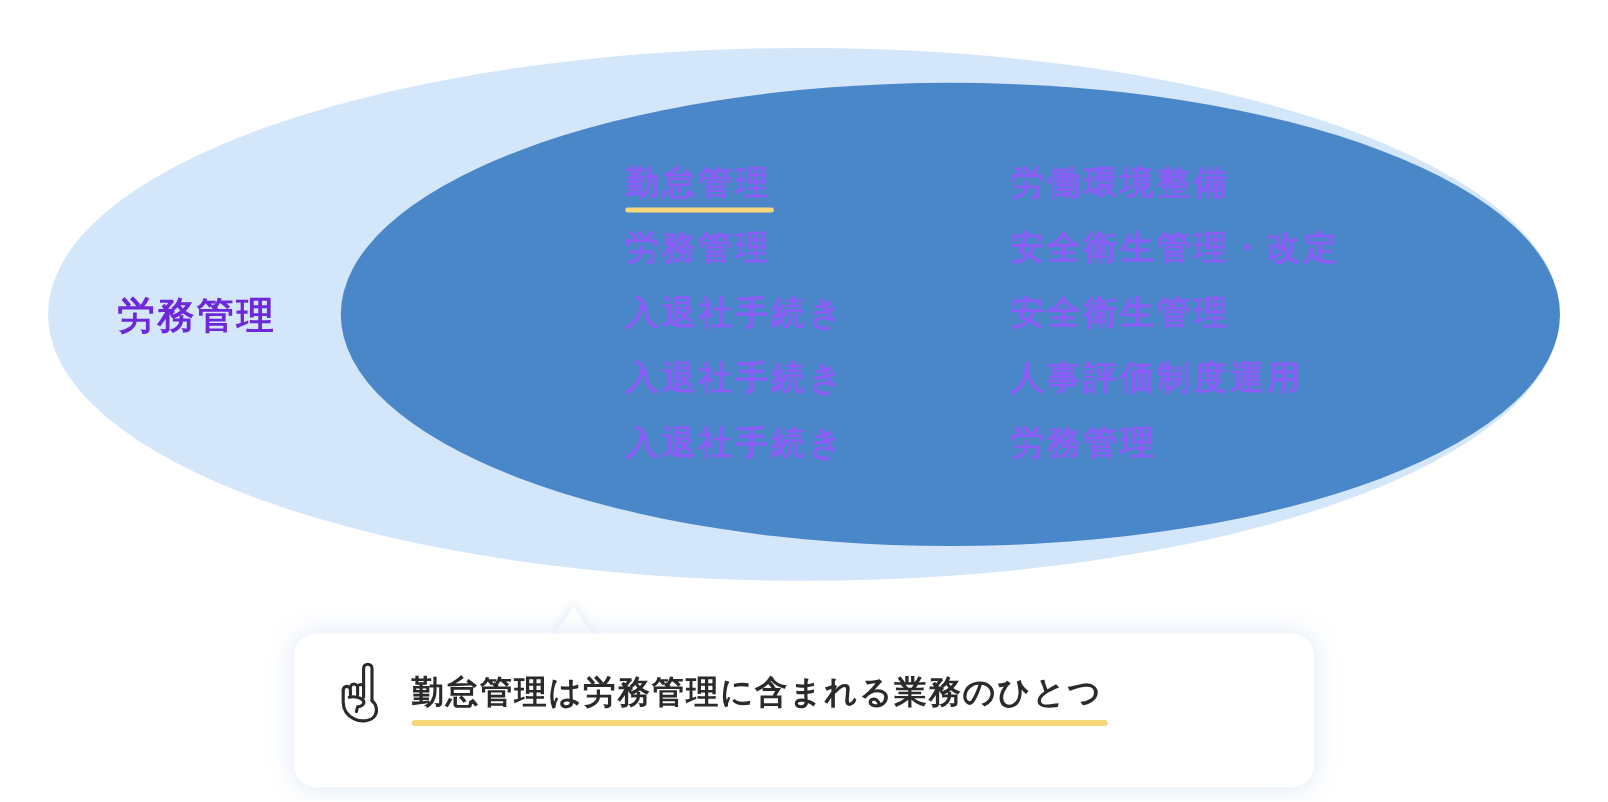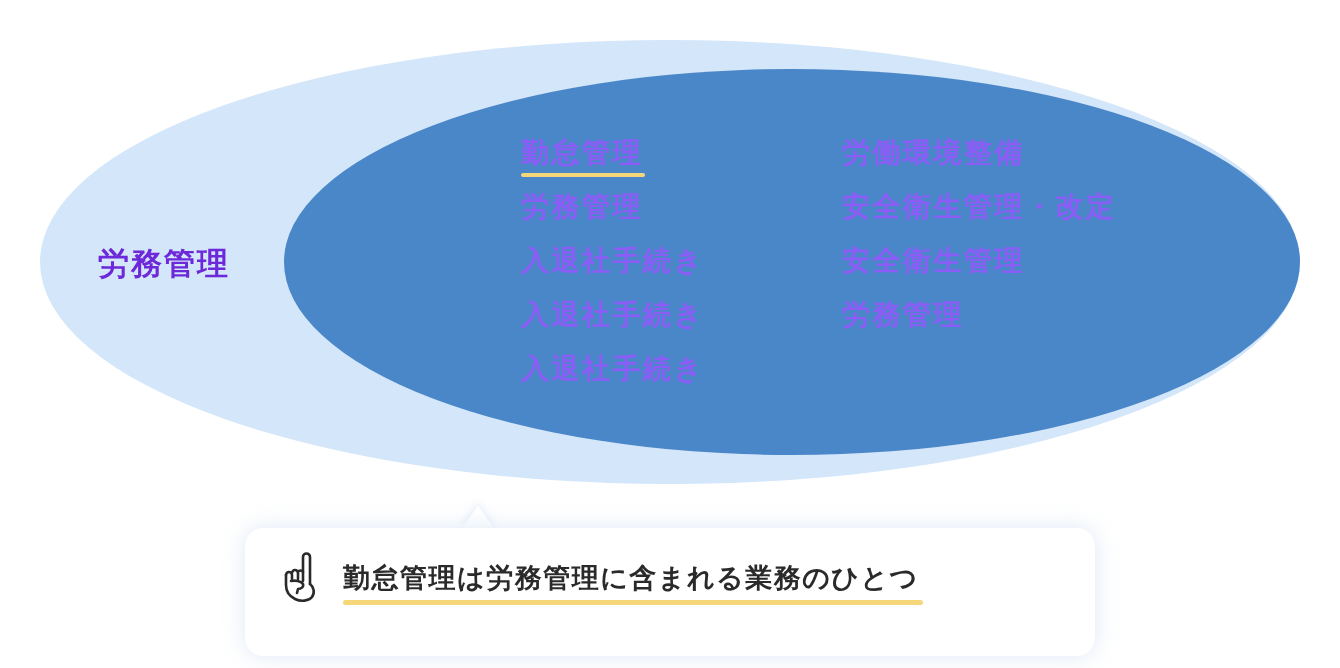--- a/index.html
+++ b/index.html
@@ -133,20 +133,21 @@
   <div class="item">労務管理</div>
   <div class="item">入退社手続き</div>
   <div class="item">入退社手続き</div>
   <div class="item">入退社手続き</div>
 </div>
 
 <div class="col col-right">
   <div class="item">労働環境整備</div>
   <div class="item">安全衛生管理・改定</div>
   <div class="item">安全衛生管理</div>
+  <div class="item">人事評価制度運用</div>
   <div class="item">労務管理</div>
 </div>
 
 <div class="callout-tail"></div>
 <div class="callout">
   <div class="callout-inner">
     <svg class="hand-icon" viewBox="0 0 40 52" xmlns="http://www.w3.org/2000/svg" fill="none" stroke="#2a2a2a" stroke-width="2.6" stroke-linecap="round" stroke-linejoin="round">
 
       <path d="M22 30 V6 a3.5 3.5 0 0 1 7 0 V33"></path>
 

